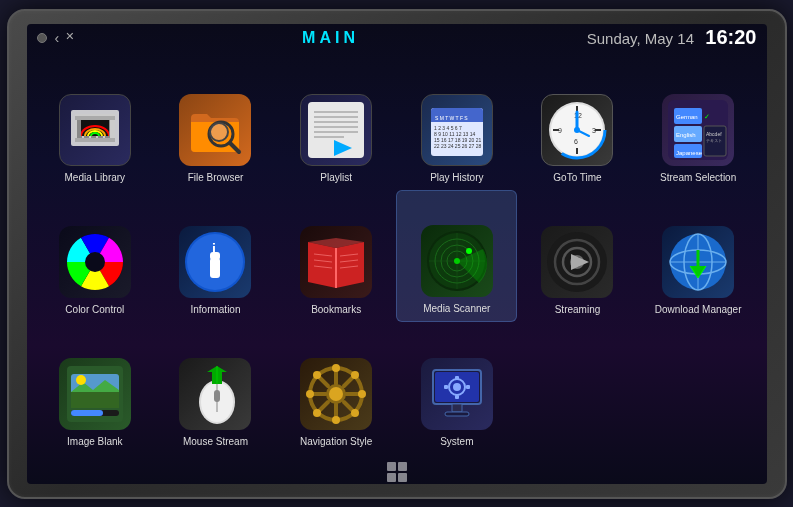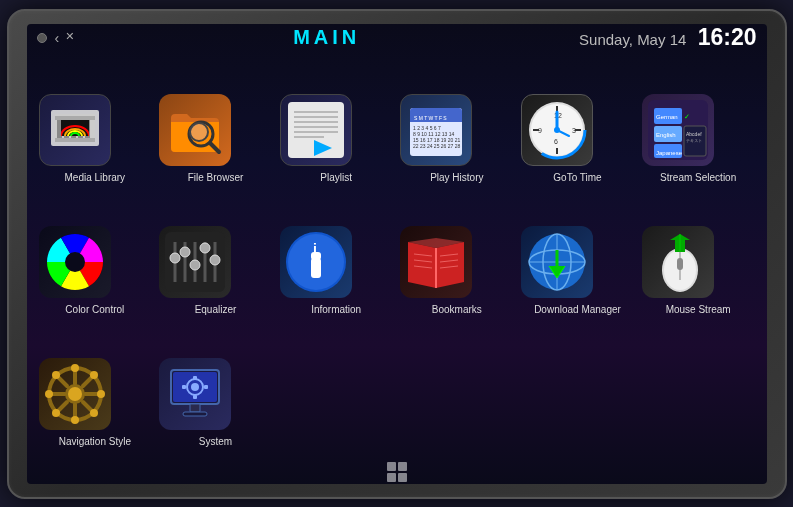--- a/index.html
+++ b/index.html
@@ -55,41 +55,42 @@
       border: 1px solid #777;
     }
     .topbar-nav {
       display: flex;
       gap: 6px;
       font-size: 12px;
       color: #aaa;
     }
     .title {
       color: #00e5ff;
-      font-size: 20px;
+      font-size: 16px;
       font-weight: bold;
       letter-spacing: 4px;
       text-align: center;
     }
     .datetime {
       color: #ddd;
       font-size: 12px;
       text-align: right;
     }
     .grid {
       flex: 1;
       display: grid;
       grid-template-columns: repeat(6, 1fr);
       grid-template-rows: repeat(3, 1fr);
       gap: 0;
       padding: 6px 8px;
     }
     .app-item {
       display: flex;
       flex-direction: column;
+      align-items: center;
       justify-content: flex-end;
       padding: 6px 4px;
       cursor: pointer;
       border-radius: 6px;
       transition: background 0.15s;
     }
     .app-item.selected {
       background: rgba(100,140,200,0.25);
       border: 1px solid rgba(100,160,255,0.3);
     }
@@ -202,21 +203,21 @@
       <div class="topbar-left">
         <div class="topbar-icon"></div>
         <div class="topbar-nav">
           <span style="cursor:pointer;color:#aaa;font-size:14px;">‹</span>
           <span style="cursor:pointer;color:#aaa;font-size:11px;">✕</span>
         </div>
       </div>
       <div class="title">MAIN</div>
       <div class="datetime">
         <span style="font-size:15px;color:#bbb;">Sunday, May 14</span>
-        <span style="font-size:23px;font-weight:bold;color:#fff;margin-left:8px;">16:20</span>
+        <span style="font-size:20px;font-weight:bold;color:#fff;margin-left:8px;">16:20</span>
       </div>
     </div>
 
     <div class="grid">
 
       <div class="app-item">
         <div class="app-icon icon-media-library">
           <svg width="64" height="64" viewBox="0 0 64 64">
             <rect x="8" y="12" width="48" height="36" rx="2" fill="#ddd" opacity="0.9"></rect>
             <rect x="12" y="16" width="40" height="28" rx="1" fill="#ccc"></rect>
@@ -356,40 +357,20 @@
             <path d="M32,32 L18,56.2 A28,28 0 0,1 4,32 Z" fill="#00ff00"></path>
             <path d="M32,32 L4,32 A28,28 0 0,1 18,7.8 Z" fill="#00ffff"></path>
             <path d="M32,32 L18,7.8 A28,28 0 0,1 46,7.8 Z" fill="#0000ff"></path>
             <path d="M32,32 L46,7.8 A28,28 0 0,1 60,32 Z" fill="#ff00ff"></path>
             <circle cx="32" cy="32" r="10" fill="#0a0a1a"></circle>
           </svg>
         </div>
         <span class="app-label">Color Control</span>
       </div>
 
-      <div class="app-item">
-        <div class="app-icon icon-equalizer">
-          <svg width="64" height="64" viewBox="0 0 64 64">
-            <rect x="2" y="2" width="60" height="60" rx="6" fill="#222"></rect>
-
-            <line x1="12" y1="12" x2="12" y2="52" stroke="#555" stroke-width="3"></line>
-            <line x1="22" y1="12" x2="22" y2="52" stroke="#555" stroke-width="3"></line>
-            <line x1="32" y1="12" x2="32" y2="52" stroke="#555" stroke-width="3"></line>
-            <line x1="42" y1="12" x2="42" y2="52" stroke="#555" stroke-width="3"></line>
-            <line x1="52" y1="12" x2="52" y2="52" stroke="#555" stroke-width="3"></line>
-
-            <circle cx="12" cy="28" r="5" fill="#aaa" stroke="#ddd" stroke-width="1"></circle>
-            <circle cx="22" cy="22" r="5" fill="#aaa" stroke="#ddd" stroke-width="1"></circle>
-            <circle cx="32" cy="35" r="5" fill="#aaa" stroke="#ddd" stroke-width="1"></circle>
-            <circle cx="42" cy="18" r="5" fill="#aaa" stroke="#ddd" stroke-width="1"></circle>
-            <circle cx="52" cy="30" r="5" fill="#aaa" stroke="#ddd" stroke-width="1"></circle>
-          </svg>
-        </div>
-        <span class="app-label">Equalizer</span>
-      </div>
 
       <div class="app-item">
         <div class="app-icon icon-information">
           <svg width="64" height="64" viewBox="0 0 64 64">
             <circle cx="32" cy="32" r="30" fill="#1155cc"></circle>
             <circle cx="32" cy="32" r="28" fill="#2266dd"></circle>
             <text x="29" y="24" font-size="14" fill="white" font-family="Arial" font-weight="bold">i</text>
             <rect x="27" y="28" width="10" height="20" rx="3" fill="white"></rect>
             <rect x="27" y="22" width="10" height="8" rx="3" fill="white"></rect>
           </svg>
@@ -412,40 +393,90 @@
             <line x1="10" y1="30" x2="28" y2="32" stroke="#ff8888" stroke-width="1" opacity="0.6"></line>
             <line x1="10" y1="36" x2="28" y2="38" stroke="#ff8888" stroke-width="1" opacity="0.6"></line>
             <line x1="36" y1="26" x2="54" y2="24" stroke="#ff8888" stroke-width="1" opacity="0.6"></line>
             <line x1="36" y1="32" x2="54" y2="30" stroke="#ff8888" stroke-width="1" opacity="0.6"></line>
             <line x1="36" y1="38" x2="54" y2="36" stroke="#ff8888" stroke-width="1" opacity="0.6"></line>
           </svg>
         </div>
         <span class="app-label">Bookmarks</span>
       </div>
 
-
-
+      <div class="app-item selected">
+        <div class="app-icon icon-media-scanner">
+          <svg width="64" height="64" viewBox="0 0 64 64">
+
+            <circle cx="32" cy="32" r="30" fill="#0a2a0a"></circle>
+            <circle cx="32" cy="32" r="28" fill="#0d3a0d"></circle>
+            <circle cx="32" cy="32" r="22" fill="none" stroke="#1a6a1a" stroke-width="1"></circle>
+            <circle cx="32" cy="32" r="16" fill="none" stroke="#1a6a1a" stroke-width="1"></circle>
+            <circle cx="32" cy="32" r="10" fill="none" stroke="#1a6a1a" stroke-width="1"></circle>
+            <line x1="32" y1="4" x2="32" y2="60" stroke="#1a5a1a" stroke-width="0.5"></line>
+            <line x1="4" y1="32" x2="60" y2="32" stroke="#1a5a1a" stroke-width="0.5"></line>
+
+            <path d="M32,32 L58,20 A28,28 0 0,1 54,54 Z" fill="rgba(0,200,0,0.3)"></path>
+
+            <circle cx="44" cy="22" r="3" fill="#00ff00"></circle>
+            <circle cx="32" cy="32" r="3" fill="#00cc00"></circle>
+          </svg>
+        </div>
+        <span class="app-label">Media Scanner</span>
+      </div>
+
+
+      <div class="app-item">
+        <div class="app-icon icon-streaming">
+          <svg width="64" height="64" viewBox="0 0 64 64">
+            <circle cx="32" cy="32" r="30" fill="#1a1a1a"></circle>
+
+            <circle cx="32" cy="32" r="22" fill="none" stroke="#444" stroke-width="2.5"></circle>
+            <circle cx="32" cy="32" r="14" fill="none" stroke="#555" stroke-width="2.5"></circle>
+            <circle cx="32" cy="32" r="6" fill="none" stroke="#666" stroke-width="2"></circle>
+
+            <polygon points="26,24 26,40 44,32" fill="#aaa"></polygon>
+          </svg>
+        </div>
+        <span class="app-label">Streaming</span>
+      </div>
 
       <div class="app-item">
         <div class="app-icon icon-download-manager">
           <svg width="64" height="64" viewBox="0 0 64 64">
 
             <circle cx="32" cy="32" r="28" fill="#1a6acc"></circle>
             <ellipse cx="32" cy="32" rx="14" ry="28" fill="none" stroke="#6aafee" stroke-width="1.5"></ellipse>
             <ellipse cx="32" cy="32" rx="28" ry="12" fill="none" stroke="#6aafee" stroke-width="1.5"></ellipse>
             <line x1="4" y1="32" x2="60" y2="32" stroke="#6aafee" stroke-width="1"></line>
             <line x1="32" y1="4" x2="32" y2="60" stroke="#6aafee" stroke-width="1"></line>
 
             <path d="M24 36 L32 48 L40 36" fill="#00cc00" stroke="#00ff00" stroke-width="1"></path>
             <line x1="32" y1="20" x2="32" y2="46" stroke="#00cc00" stroke-width="3"></line>
           </svg>
         </div>
         <span class="app-label">Download Manager</span>
       </div>
 
+      <div class="app-item">
+        <div class="app-icon icon-image-blank">
+          <svg width="64" height="64" viewBox="0 0 64 64">
+            <rect x="4" y="4" width="56" height="56" rx="4" fill="#2a5a2a"></rect>
+
+            <rect x="8" y="12" width="48" height="34" rx="3" fill="#5599cc"></rect>
+            <rect x="8" y="30" width="48" height="16" rx="0" fill="#336622"></rect>
+            <polygon points="8,30 20,20 30,28 42,18 56,28 56,30" fill="#44aa44"></polygon>
+            <circle cx="18" cy="18" r="5" fill="#ffdd00"></circle>
+
+            <rect x="8" y="48" width="48" height="6" rx="3" fill="#1a1a1a"></rect>
+            <rect x="8" y="48" width="32" height="6" rx="3" fill="#4488ff"></rect>
+          </svg>
+        </div>
+        <span class="app-label">Image Blank</span>
+      </div>
 
       <div class="app-item">
         <div class="app-icon icon-mouse-wheel">
           <svg width="64" height="64" viewBox="0 0 64 64">
 
             <ellipse cx="34" cy="40" rx="18" ry="22" fill="#ddd"></ellipse>
             <ellipse cx="34" cy="40" rx="16" ry="20" fill="#f0f0f0"></ellipse>
 
             <line x1="34" y1="22" x2="34" y2="50" stroke="#aaa" stroke-width="1.5"></line>
 

